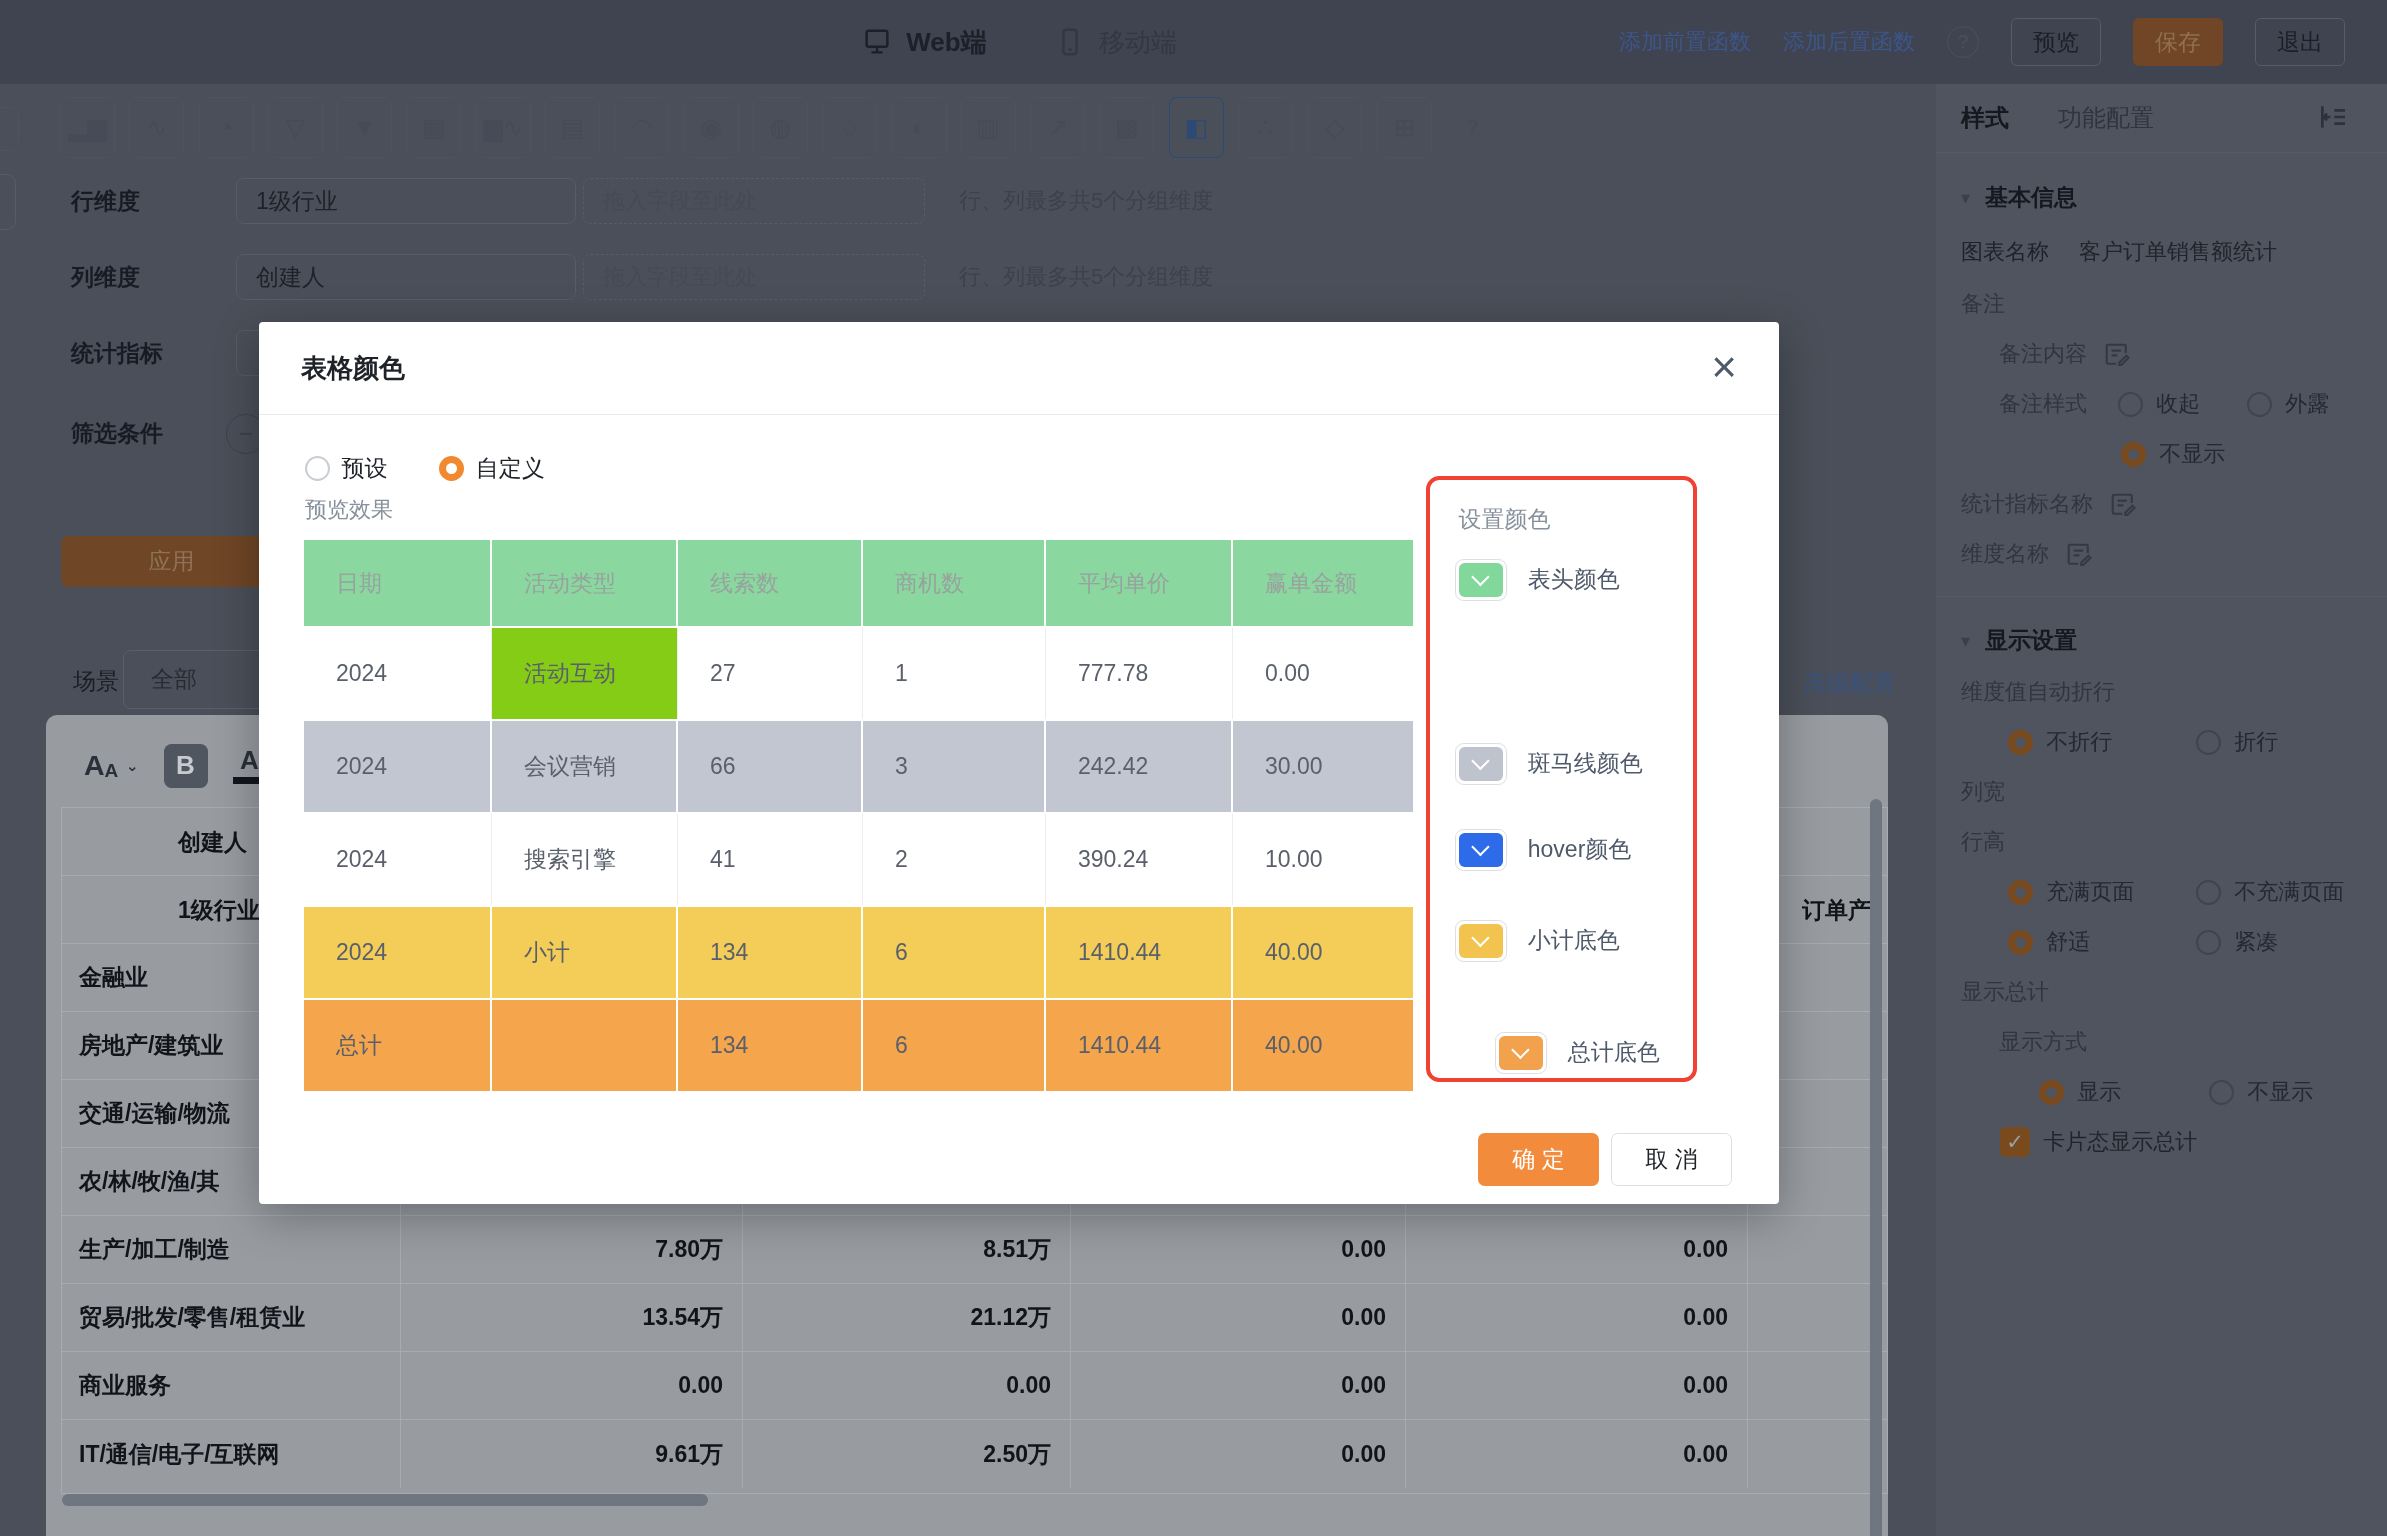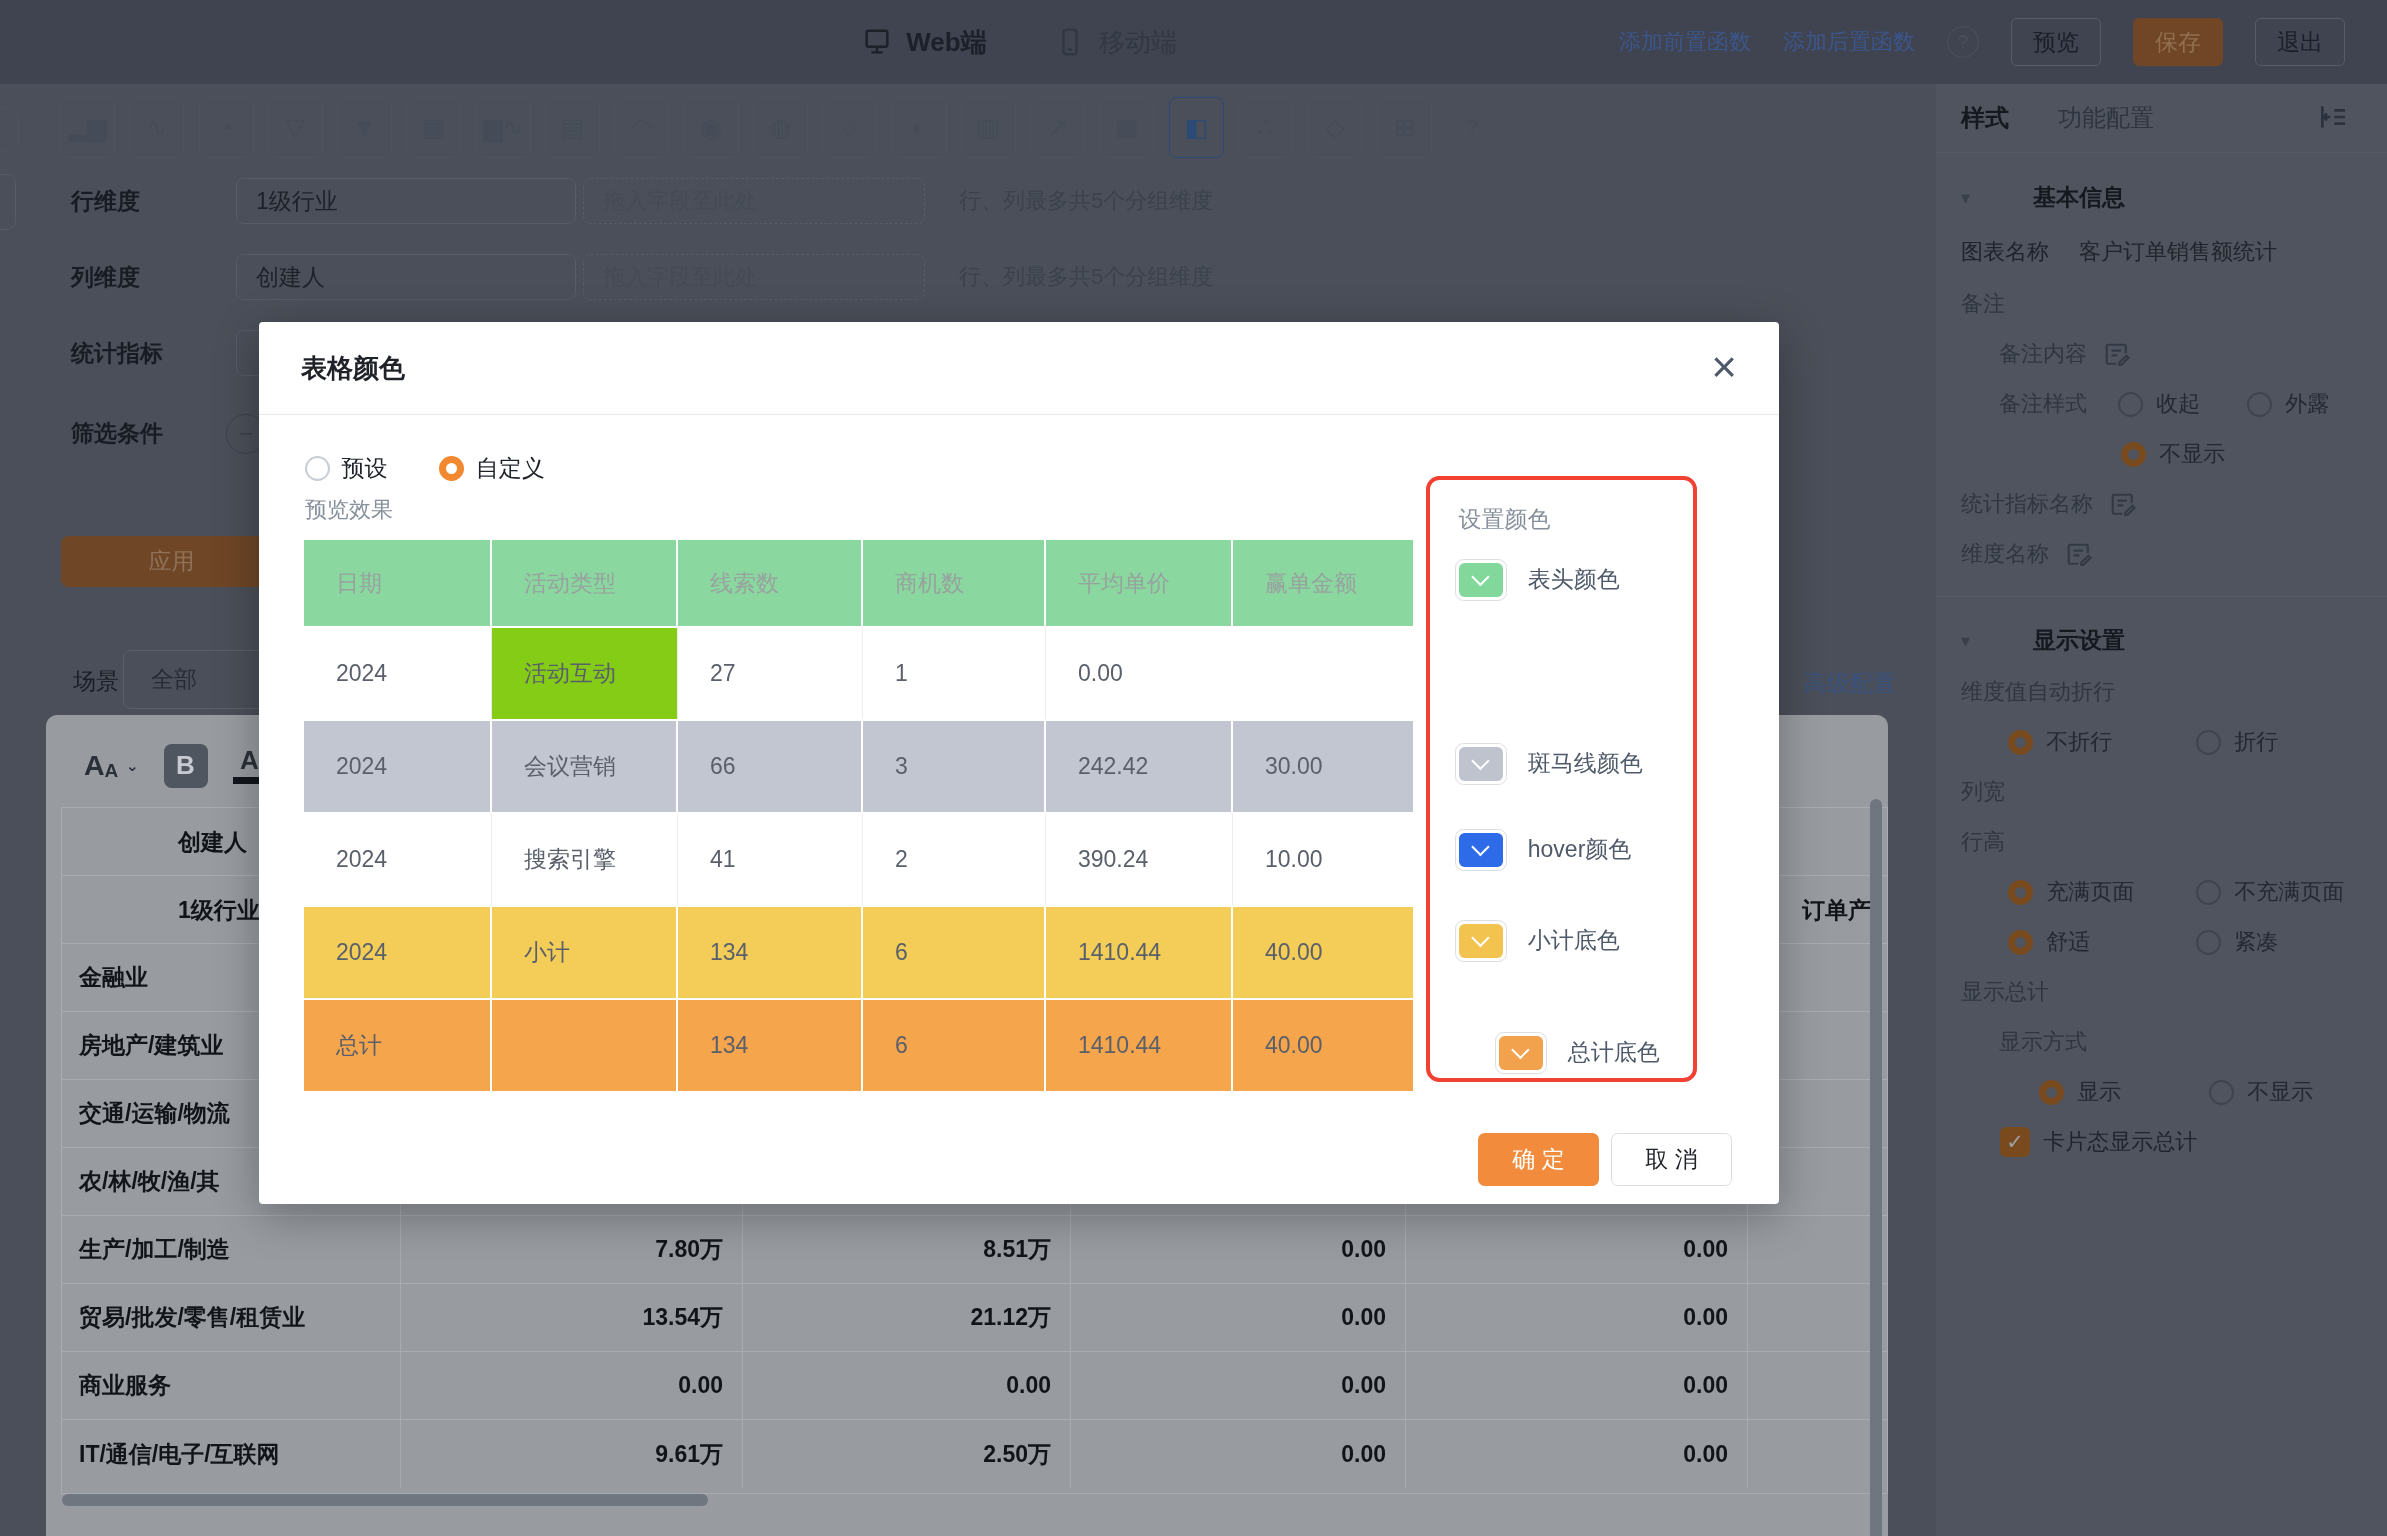--- a/index.html
+++ b/index.html
@@ -80,21 +80,21 @@
   .hscroll{position:absolute;left:16px;top:779px;width:646px;height:12.4px;background:#70767f;border-radius:6.7px;}
   
   .sidebar{position:absolute;left:1936px;top:84px;width:451px;height:1453px;background:#4f545e;}
   .sb-tabs{position:absolute;left:0;top:0;width:100%;height:68px;border-bottom:1px solid #555a65;
            display:flex;align-items:center;}
   .sb-tab-a{margin-left:25px;color:#14181f;font-weight:bold;font-size:24px;cursor:pointer;}
   .sb-tab-b{margin-left:49px;color:#2f3540;font-size:24px;cursor:pointer;}
   .sb-menu{position:absolute;right:38px;top:17px;cursor:pointer;}
   .sb-body{position:absolute;left:0;top:68px;width:100%;padding-top:19px;}
   .sb-row{position:relative;height:50px;display:flex;align-items:center;font-size:22px;color:#262b35;}
-  .sb-row.section{height:53px;color:#14181f;font-weight:bold;font-size:23px;gap:48px;}
+  .sb-row.section{height:53px;color:#14181f;font-weight:bold;font-size:23px;}
   .sb-row.section .caret{color:#3a404b;font-size:18px;margin:0 15px 0 25px;font-weight:normal;}
   .sb-row.kv{height:55px;color:#1d222b;}
   .sb-kv-label{margin-left:25px;}
   .sb-kv-value{position:absolute;left:143px;color:#20252d;}
   .sb-label{margin-left:25px;color:#30363f;}
   .sb-row .lvl1{margin-left:63px;}
   .sb-divider{height:1px;background:#555a65;margin:17px 0;}
   .rad{width:25px;height:25px;border:2.9px solid #3e4450;border-radius:50%;box-sizing:border-box;flex:none;cursor:pointer;}
   .rad.on{border:7.6px solid #7a4a1f;}
   .rad-label{margin-left:13.3px;color:#232832;}
@@ -486,20 +486,21 @@
           <div class="pt-cell" style="width: 185px; background: rgb(138, 216, 160);">线索数</div>
           <div class="pt-cell" style="width: 183px; background: rgb(138, 216, 160);">商机数</div>
           <div class="pt-cell" style="width: 187px; background: rgb(138, 216, 160);">平均单价</div>
           <div class="pt-cell" style="width: 180px; background: rgb(138, 216, 160);">赢单金额</div>
         </div>
         <div class="pt-row normal">
           <div class="pt-cell" style="width: 188px; background: rgb(255, 255, 255);">2024</div>
           <div class="pt-cell" style="width: 186px; background: #84cc16;">活动互动</div>
           <div class="pt-cell" style="width: 185px; background: rgb(255, 255, 255);">27</div>
           <div class="pt-cell" style="width: 183px; background: rgb(255, 255, 255);">1</div>
+          <div class="pt-cell" style="width: 187px; background: rgb(255, 255, 255);">777.78</div>
           <div class="pt-cell" style="width: 180px; background: rgb(255, 255, 255);">0.00</div>
         </div>
         <div class="pt-row zebra">
           <div class="pt-cell" style="width: 188px; background: rgb(194, 198, 208);">2024</div>
           <div class="pt-cell" style="width: 186px; background: rgb(194, 198, 208);">会议营销</div>
           <div class="pt-cell" style="width: 185px; background: rgb(194, 198, 208);">66</div>
           <div class="pt-cell" style="width: 183px; background: rgb(194, 198, 208);">3</div>
           <div class="pt-cell" style="width: 187px; background: rgb(194, 198, 208);">242.42</div>
           <div class="pt-cell" style="width: 180px; background: rgb(194, 198, 208);">30.00</div>
         </div>

